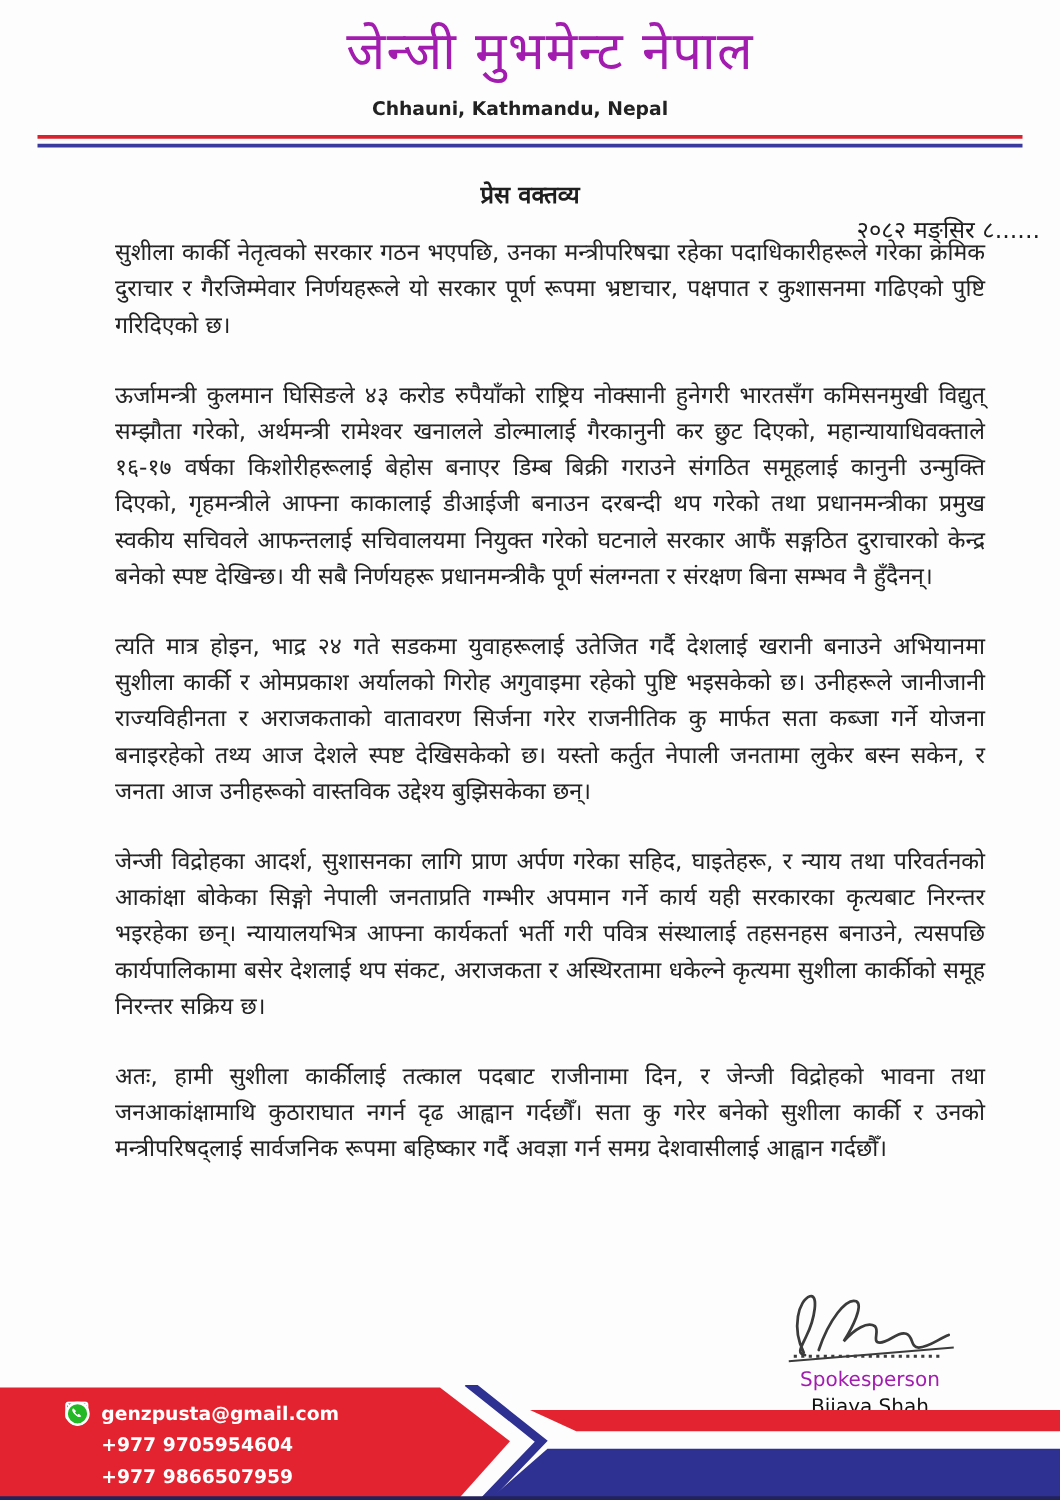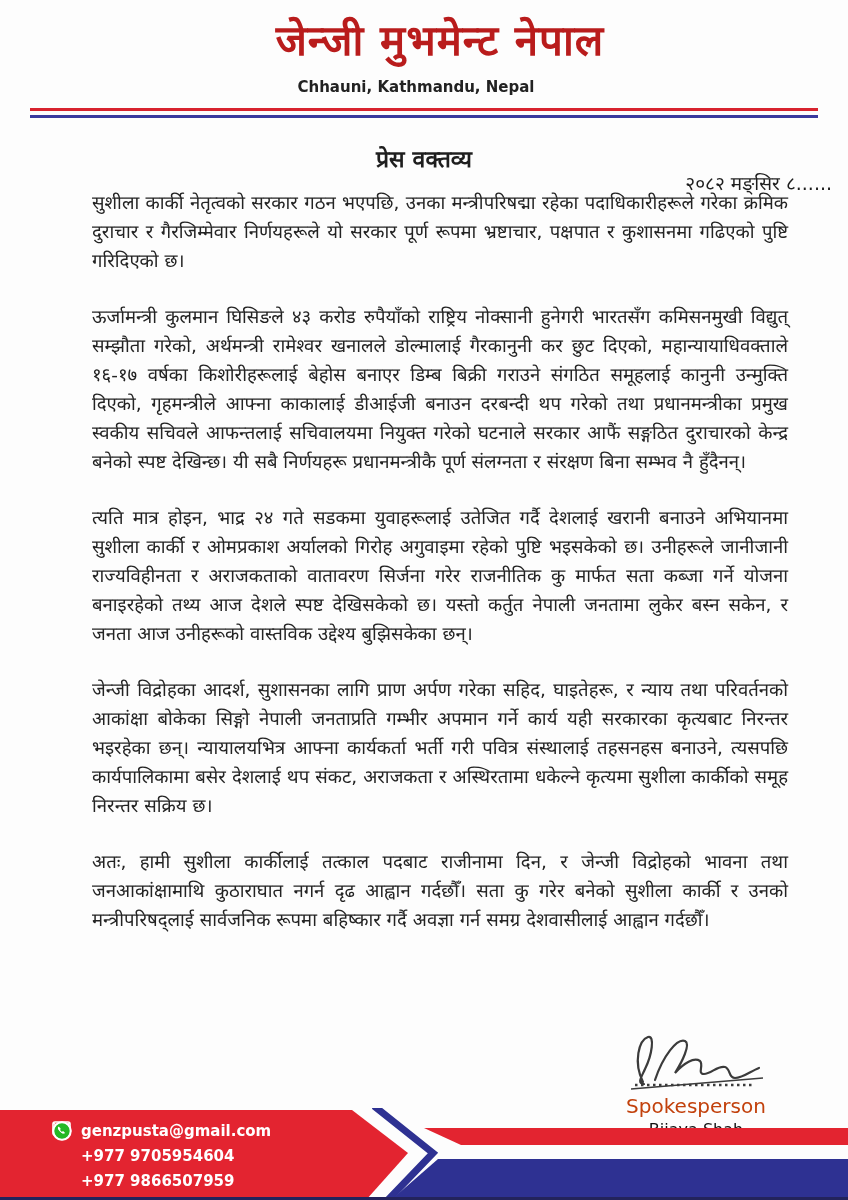--- a/index.html
+++ b/index.html
@@ -9,52 +9,52 @@
     font-family:"DejaVu Sans","Liberation Sans",sans-serif;
     color:#262626;
   }
   .page{
     position:relative;width:848px;height:1200px;
     background:#fdfdfd;overflow:hidden;
   }
   
   .org-name{
     position:absolute;top:10px;left:0;right:0;
-    text-align:center;font-size:42px;font-weight:bold;
-    color:#b91c1c;letter-spacing:1px;padding-left:32px;
+    text-align:center;font-size:42px;font-weight:normal;
+    color:#a21caf;letter-spacing:1px;padding-left:32px;
   }
   .org-address{
     position:absolute;top:78px;left:0;right:16px;
     text-align:center;font-size:15px;font-weight:bold;color:#222;
   }
   .rule{position:absolute;left:30px;right:30px;height:3px;}
   .rule.red{top:108px;background:#d8232e;}
   .rule.blue{top:115px;background:#3a3a9e;}
   
   .dateline{
     position:absolute;top:130px;right:16px;
     font-size:19px;color:#1e1e1e;margin-top:40px;
   }
   .press-title{
     position:absolute;top:142px;left:0;right:0;
-    text-align:center;font-size:23px;font-weight:bold;color:#1e1e1e;
+    text-align:center;font-size:19px;font-weight:bold;color:#1e1e1e;
   }
   
   .content{
     position:absolute;top:188px;left:92px;right:60px;
     font-size:18.5px;line-height:29px;text-align:justify;color:#232323;
   }
   .content p{margin:0 0 27px 0;}
   
   .sign-block{
     position:absolute;top:1028px;right:62px;width:180px;
     text-align:center;
   }
   .sign-scribble{display:block;margin:0 auto;}
-  .sign-role{font-size:20px;color:#c2410c;margin-top:2px;}
+  .sign-role{font-size:16px;color:#a21caf;margin-top:2px;}
   .sign-name{font-size:16px;font-weight:normal;color:#111;margin-top:2px;}
   
   .footer{position:absolute;left:0;bottom:0;width:784px;height:92px;}
   .footer svg{position:absolute;left:0;top:0;}
   .contact{
     position:absolute;left:52px;top:13px;
     display:flex;flex-direction:column;gap:5px;
   }
   .contact-row{display:flex;align-items:center;gap:9px;color:#fff;font-size:15px;font-weight:bold;}
   .cicon{width:20px;height:20px;display:inline-flex;align-items:center;justify-content:center;}

